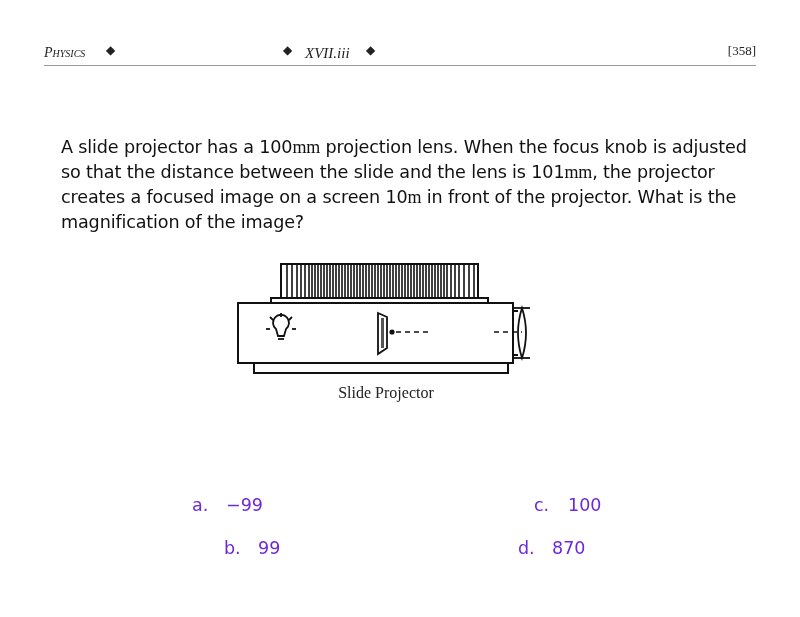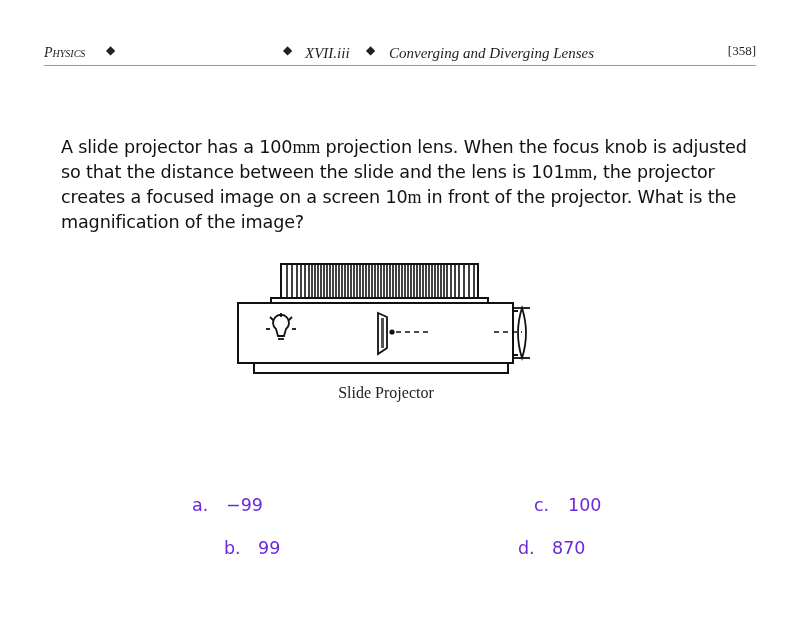--- a/index.html
+++ b/index.html
@@ -19,21 +19,20 @@
 </style>
 </head>
 <body>
 
 <div class="header">
   <span class="seg sc" style="left:0;">Physics</span>
   <span class="bullet" style="left:62px;">◆</span>
   <span class="bullet" style="left:239px;">◆</span>
   <span class="seg" style="left:261px;">XVII.iii</span>
   <span class="bullet" style="left:322px;">◆</span>
-  <span class="seg" style="left:345px;">Converging and Diverging Lenses</span>
   <span class="page">[358]</span>
 </div>
 <div class="rule"></div>
 
 <div class="question">
   <span>A slide projector has a 100</span><span class="unit">mm</span><span> projection lens.  When the focus knob is adjusted so that the distance between the slide and the lens is 101</span><span class="unit">mm</span><span>, the projector creates a focused image on a screen 10</span><span class="unit">m</span><span> in front of the projector.  What is the magnification of the image?</span>
 </div>
 
 <svg class="figure" width="310" height="118" viewBox="0 0 310 118">
   <g>

